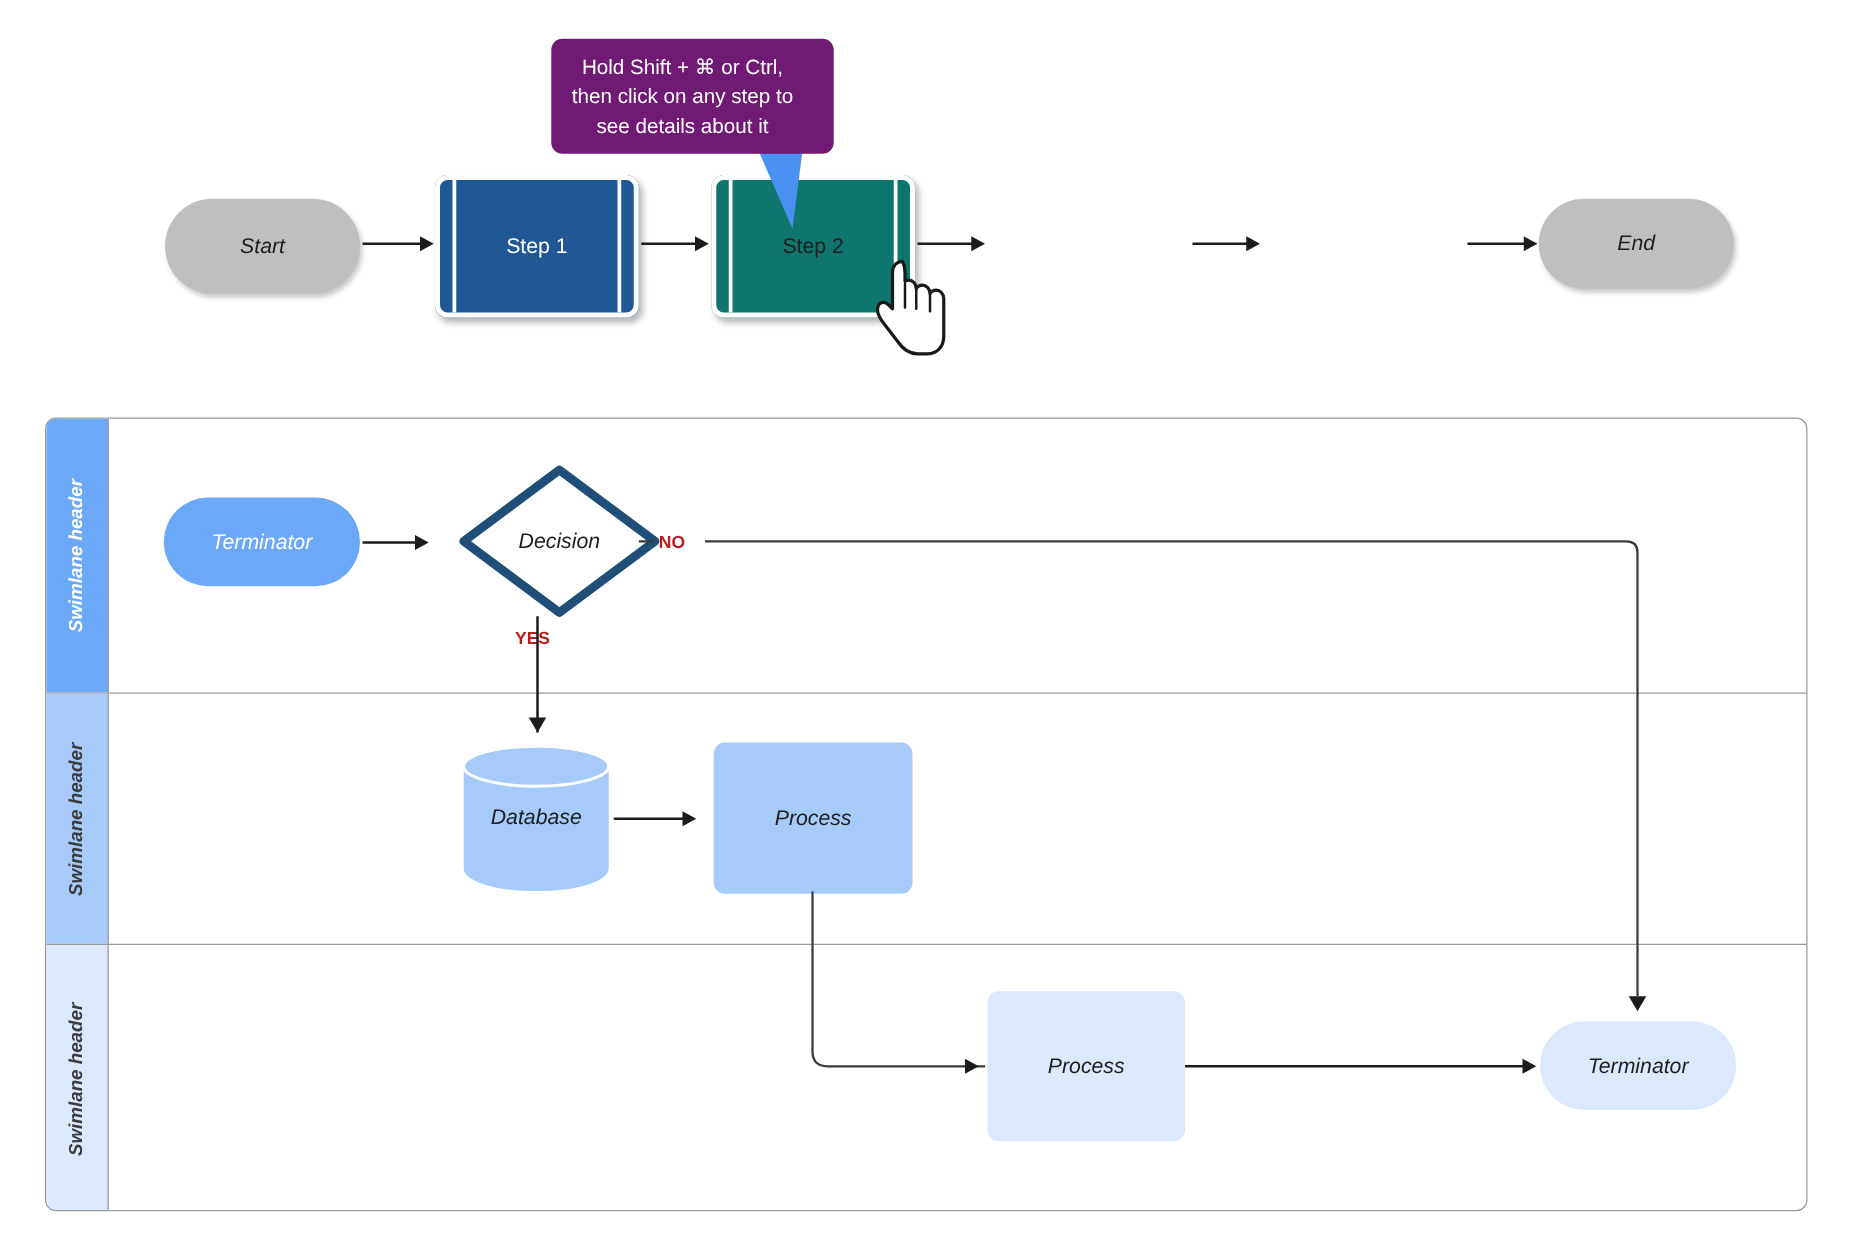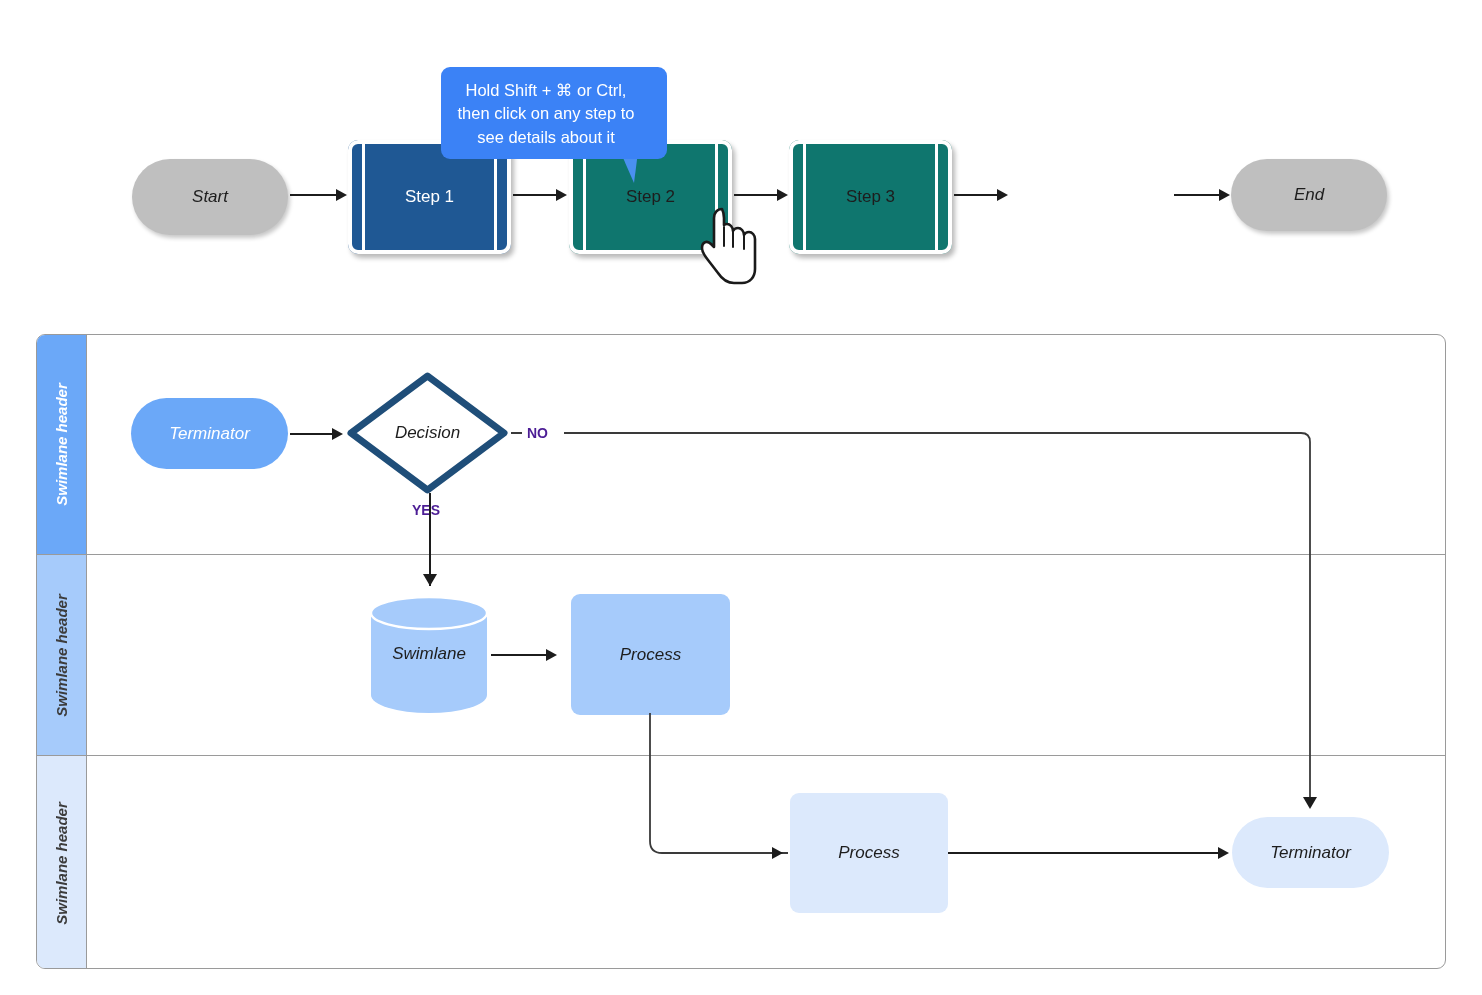--- a/index.html
+++ b/index.html
@@ -85,29 +85,28 @@
   .arrowhead.down {
     border-left: 7px solid transparent;
     border-right: 7px solid transparent;
     border-top: 12px solid #1c1c1c;
     border-bottom: none;
   }
 
   
   .tooltip {
     position: absolute;
-    background: #3b82f6;
+    background: #701a75;
     border-radius: 9px;
     color: #ffffff;
     font-size: 16.5px;
     line-height: 1.42;
     text-align: center;
     padding: 12px 30px 13px 14px;
     box-sizing: border-box;
-    margin-top: 36px;
   }
 
   
   .cursor { position: absolute; }
 
   
   .swimlanes {
     position: absolute;
     border: 1.6px solid #9a9a9a;
     border-radius: 9px;
@@ -162,21 +161,21 @@
     justify-content: center;
     font-style: italic;
     font-size: 17px;
     color: #1d1d1d;
   }
 
   .edge-label {
     position: absolute;
     font-size: 14px;
     font-weight: bold;
-    color: #4c1d95;
+    color: #b91c1c;
     white-space: nowrap;
   }
 
   .db-wrap { position: absolute; }
   .db-label {
     position: absolute;
     inset: 0;
     display: flex;
     align-items: center;
     justify-content: center;
@@ -210,26 +209,20 @@
   <div class="step gray" style="left:569px; top:140px; width:163px; height:114px;">
     <div class="frame"></div>
     <div class="bar left"></div>
     <div class="bar right"></div>
     <div class="label">Step 2</div>
   </div>
 
   <div class="conn" style="left:734px; top:194px; width:46px;"></div>
   <div class="arrowhead" style="left:777px; top:189px;"></div>
 
-  <div class="step gray" style="left:789px; top:140px; width:163px; height:114px;">
-    <div class="frame"></div>
-    <div class="bar left"></div>
-    <div class="bar right"></div>
-    <div class="label">Step 3</div>
-  </div>
 
   <div class="conn" style="left:954px; top:194px; width:46px;"></div>
   <div class="arrowhead" style="left:997px; top:189px;"></div>
 
 
   <div class="conn" style="left:1174px; top:194px; width:48px;"></div>
   <div class="arrowhead" style="left:1219px; top:189px;"></div>
 
   <div class="pill" style="left:1231px; top:159px; width:156px; height:72px;">
     <span>End</span>
@@ -277,21 +270,21 @@
     </div>
   </div>
 
   <div class="shape terminator" style="left:131px; top:398px; width:157px; height:71px; background:#6ba8f8; color:#ffffff;">
     <span>Terminator</span>
   </div>
 
   <div class="conn" style="left:290px; top:433px; width:44px;"></div>
   <div class="arrowhead" style="left:332px; top:428px;"></div>
 
-  <div class="diamond-wrap" style="left:346px; top:371px; width:163px; height:124px;">
+  <div class="diamond-wrap" style="left:366px; top:371px; width:163px; height:124px;">
     <svg width="163" height="124" viewBox="0 0 163 124">
       <polygon points="81.5,5 158,62 81.5,119 5,62" fill="#ffffff" stroke="#1f4e79" stroke-width="7" stroke-linejoin="round"></polygon>
     </svg>
     <div class="diamond-label">Decision</div>
   </div>
 
   <div class="edge-label" style="left:527px; top:425px;">NO</div>
   <svg class="abs" width="810" height="410" style="left:508px; top:425px;" viewBox="0 0 810 410">
     <path d="M3 8 L14 8 M56 8 L793 8 Q802 8 802 17 L802 372" fill="none" stroke="#3a3a3a" stroke-width="1.8"></path>
   </svg>
@@ -299,21 +292,21 @@
 
   <div class="edge-label" style="left:412px; top:502px;">YES</div>
   <div class="conn" style="left:429px; top:493px; width:1.8px; height:93px; background:#1c1c1c;"></div>
   <div class="arrowhead down" style="left:423px; top:574px;"></div>
 
   <div class="db-wrap" style="left:369px; top:595px; width:120px; height:118px;">
     <svg width="120" height="118" viewBox="0 0 120 118">
       <path d="M2 18 L2 100 A58 18 0 0 0 118 100 L118 18 Z" fill="#a6cbfb"></path>
       <ellipse cx="60" cy="18" rx="58" ry="16" fill="#a6cbfb" stroke="#ffffff" stroke-width="2.4"></ellipse>
     </svg>
-    <div class="db-label">Swimlane</div>
+    <div class="db-label">Database</div>
   </div>
 
   <div class="conn" style="left:491px; top:654px; width:57px;"></div>
   <div class="arrowhead" style="left:546px; top:649px;"></div>
 
   <div class="shape process" style="left:571px; top:594px; width:159px; height:121px; background:#a6cbfb; color:#1d1d1d;">
     <span>Process</span>
   </div>
 
   <svg class="abs" width="240" height="180" style="left:640px; top:713px;" viewBox="0 0 240 180">

